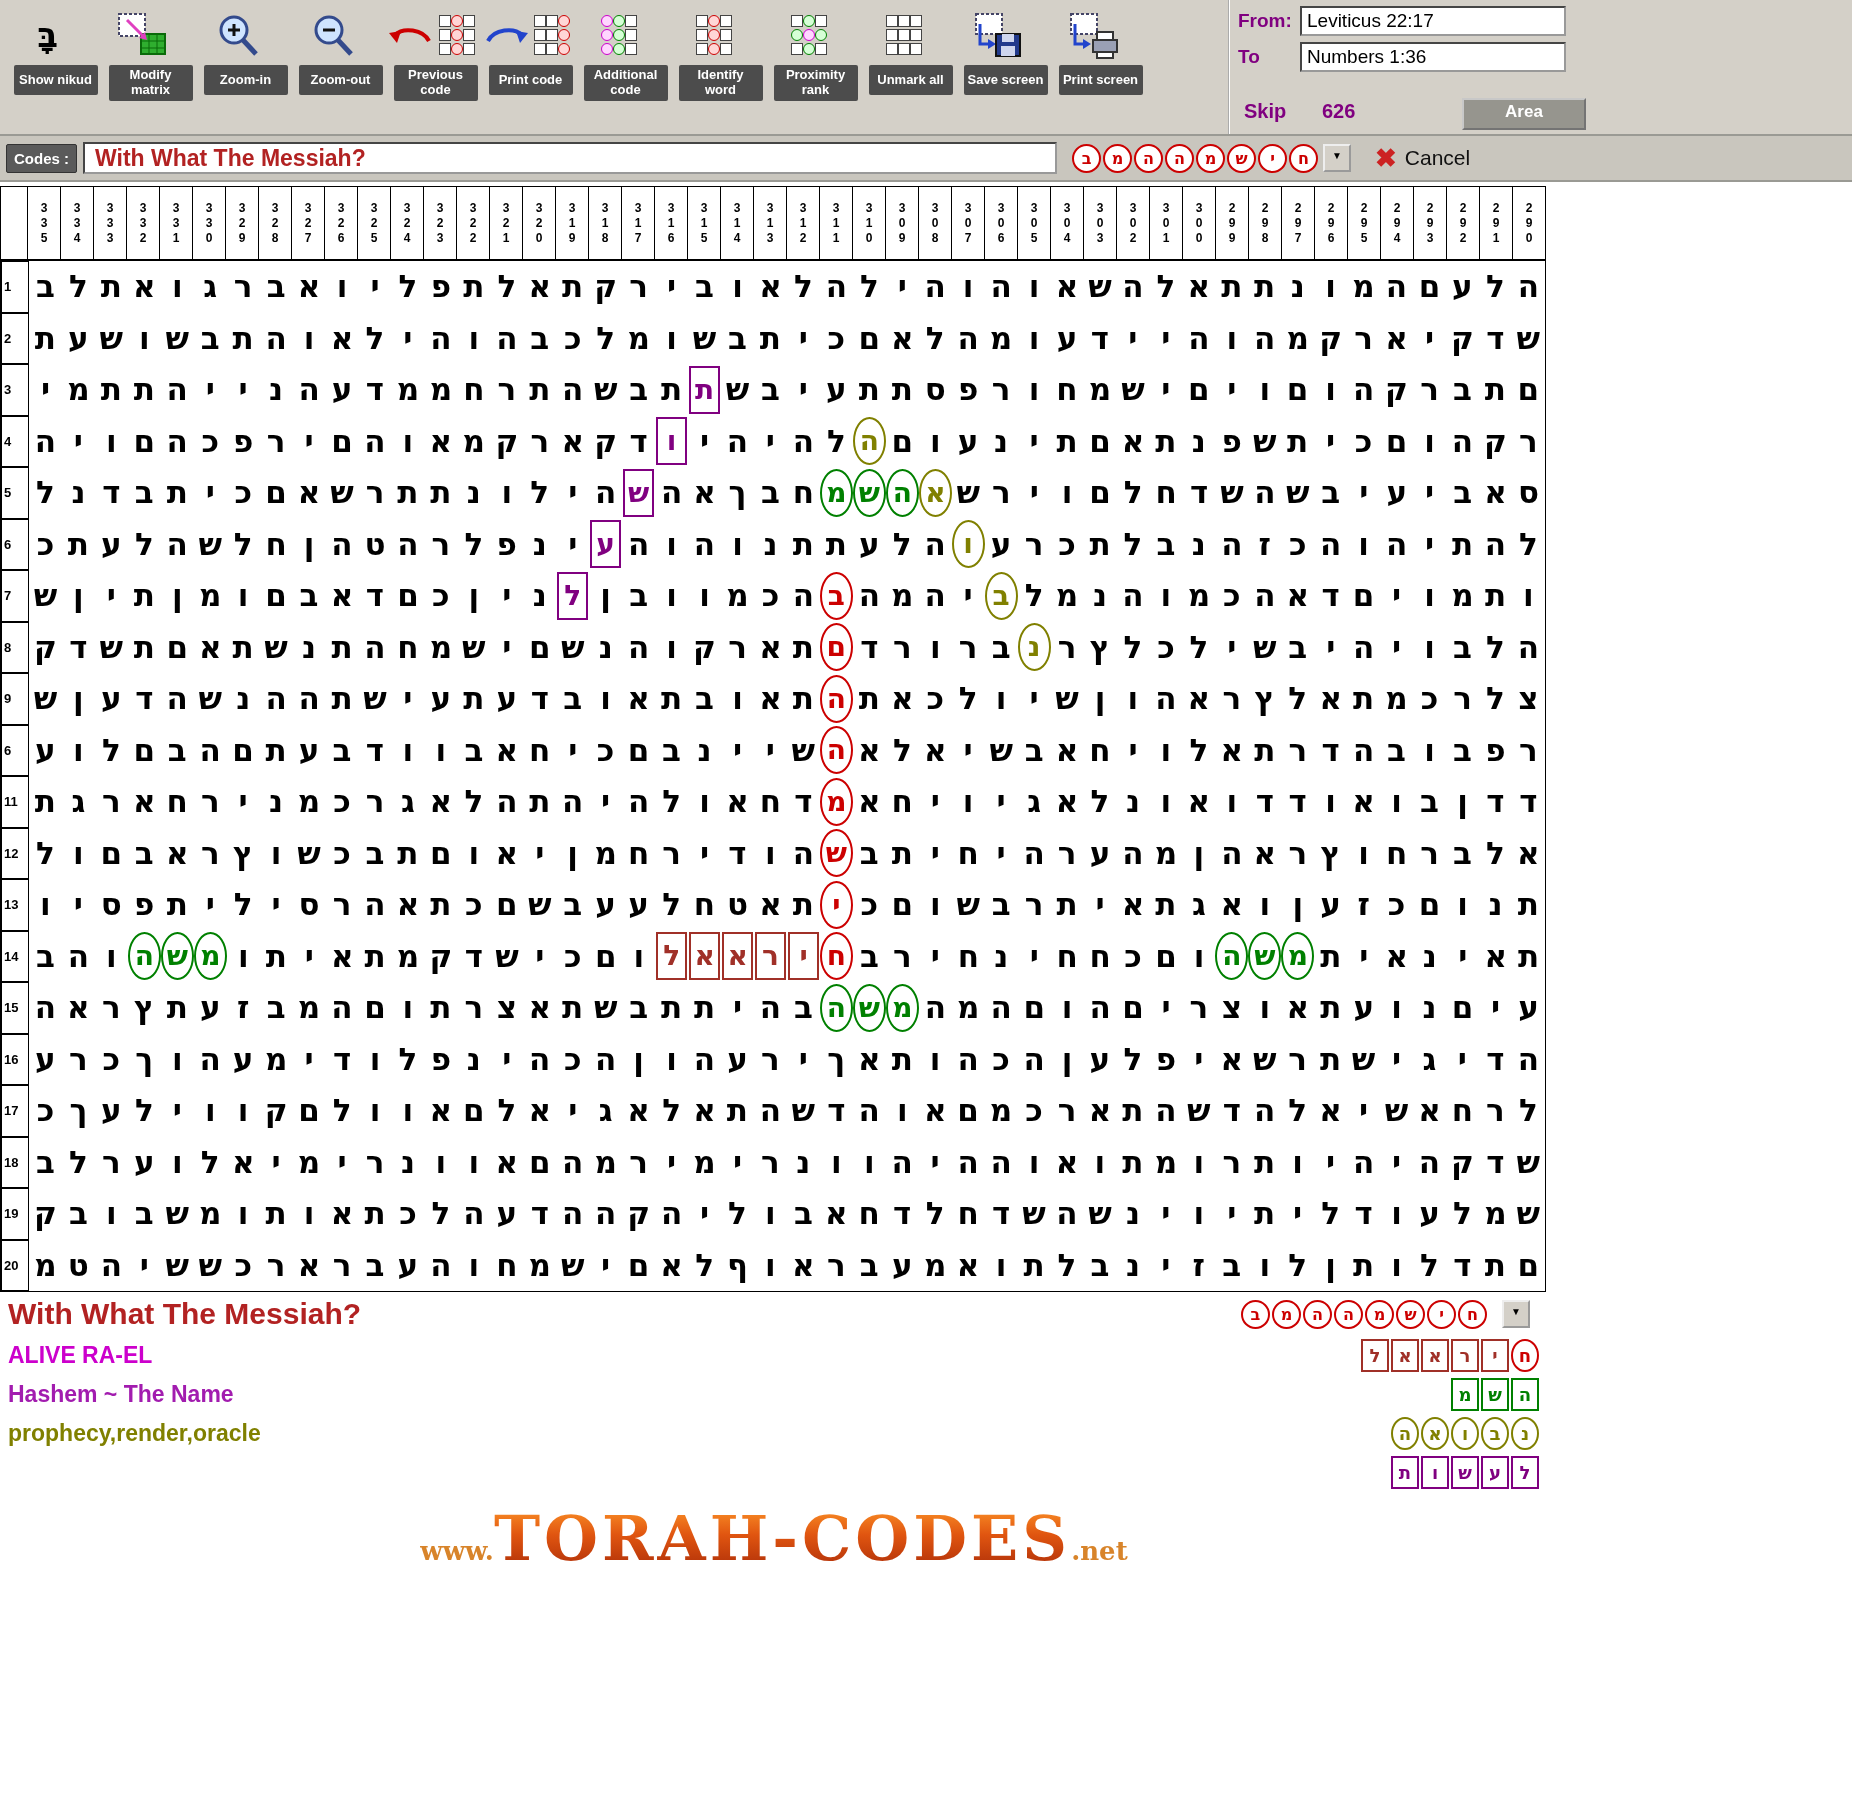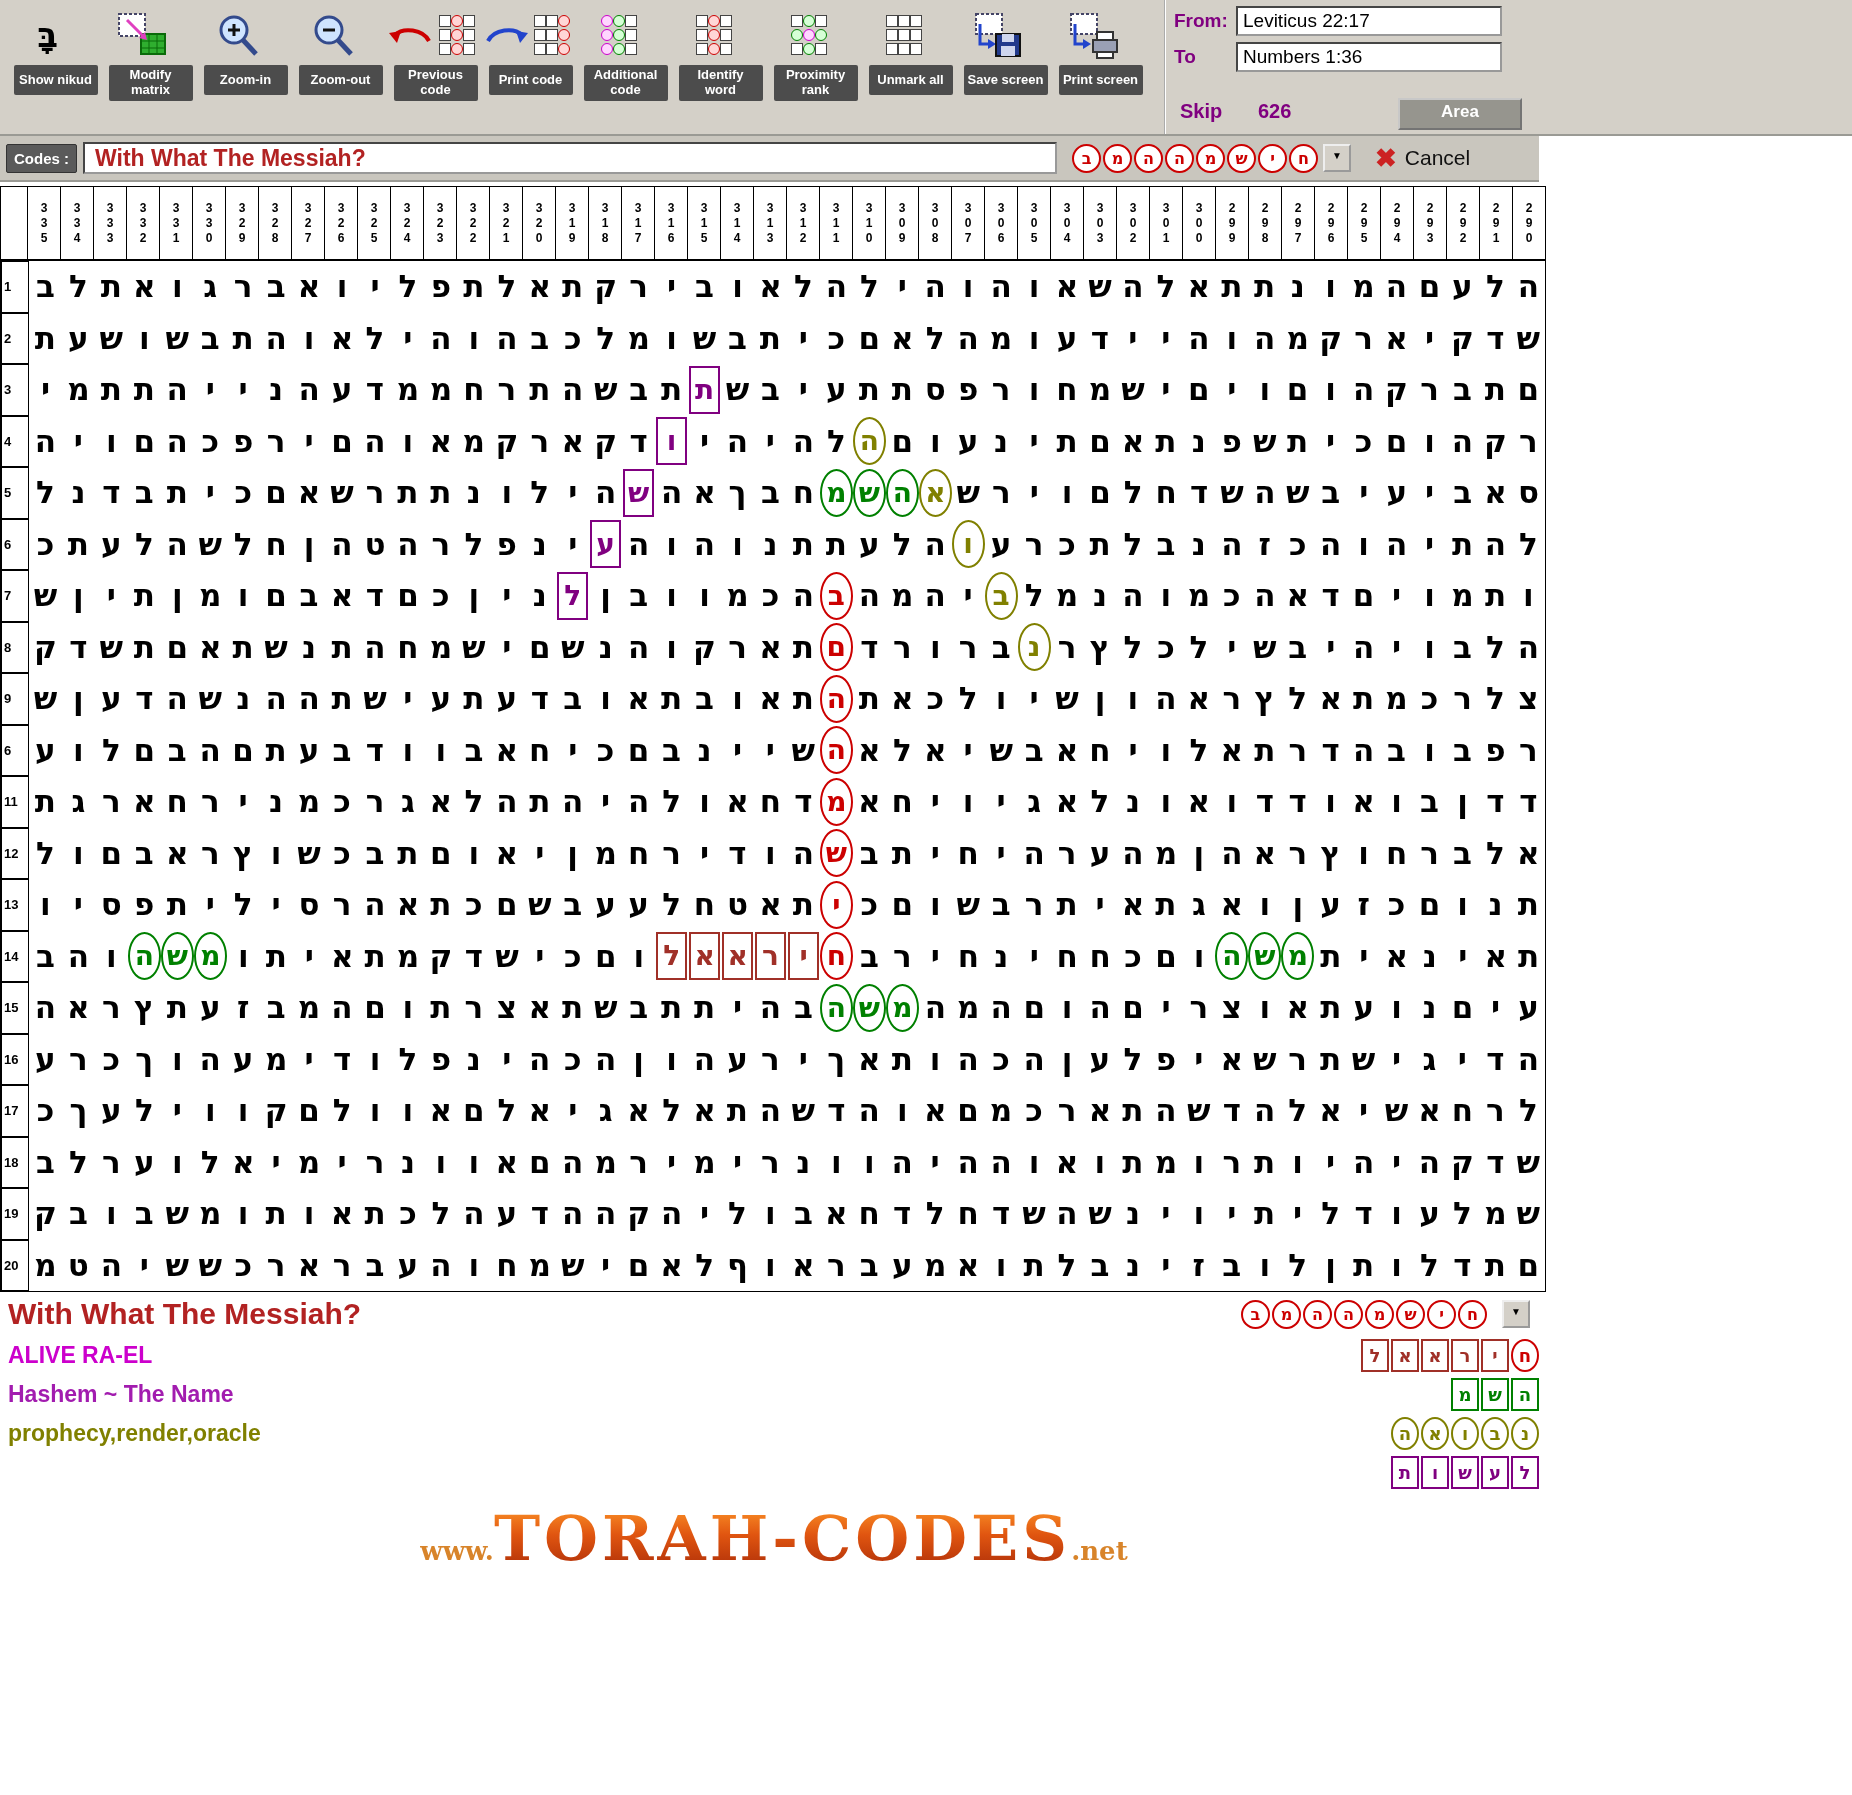--- a/index.html
+++ b/index.html
@@ -10,30 +10,30 @@
   .tbtn{width:95px;display:flex;flex-direction:column;align-items:center;padding-top:5px;cursor:pointer;}
   .tbtn .icon{height:60px;display:flex;align-items:center;justify-content:center;}
   .cap{background:#4c4c4c;color:#fff;font-size:13px;font-weight:bold;text-align:center;line-height:1.15;padding:3px 4px;border-radius:2px;min-height:30px;width:84px;box-sizing:border-box;display:flex;align-items:center;justify-content:center;margin-left:16px;}
   .bigheb{font-family:"DejaVu Sans",sans-serif;font-size:34px;font-weight:bold;color:#000;}
   .minigrid{display:grid;grid-template-columns:repeat(3,10px);grid-gap:2px;}
   .minigrid i{width:10px;height:10px;border:1px solid #444;background:#fff;}
   .minigrid i.r{border-color:#cc0000;background:#ffd6d6;border-radius:50%;}
   .minigrid i.g{border-color:#008000;background:#d6ffd6;border-radius:50%;}
   .minigrid i.m{border-color:#cc00cc;background:#ffd6ff;border-radius:50%;}
   
-  .range{position:absolute;left:1164px;top:0;width:370px;height:134px;border-left:2px groove #fff;}
+  .range{position:absolute;left:1228px;top:0;width:370px;height:134px;border-left:2px groove #fff;}
   .rrow{display:flex;align-items:center;margin:6px 0 0 8px;}
   .rlabel{width:62px;color:#800080;font-weight:bold;font-size:19px;}
   .rinput{width:252px;height:24px;background:#fff;border:2px inset #999;font-size:19px;padding:1px 5px;color:#000;font-family:"Liberation Sans",sans-serif;}
   .skip-label,.skip-value{position:absolute;color:#800080;font-weight:bold;font-size:20px;top:100px;}
   .skip-label{left:14px;}
   .skip-value{left:92px;}
   .area-btn{position:absolute;left:232px;top:98px;width:120px;height:28px;background:#96958e;border:2px outset #c8c8c8;color:#fff;font-weight:bold;font-size:17px;text-align:center;line-height:24px;cursor:pointer;}
   
-  .codesbar{position:relative;width:1539px;height:44px;background:#c9c6be;border-bottom:2px solid #9a9a94;display:flex;align-items:center;}
+  .codesbar{position:relative;width:1852px;height:44px;background:#c9c6be;border-bottom:2px solid #9a9a94;display:flex;align-items:center;}
   .codes-label{background:#5a5a5a;color:#fff;font-weight:bold;font-size:15px;padding:5px 7px;margin-left:6px;border:1px solid #333;border-radius:2px;}
   .codes-input{width:950px;height:28px;margin-left:6px;background:#fff;border:2px inset #999;color:#b22222;font-weight:bold;font-size:23px;padding:0 10px;font-family:"Liberation Sans",sans-serif;}
   .code-circles{display:flex;margin-left:14px;}
   .ccirc{width:25px;height:25px;border:2px solid #cc0000;border-radius:50%;color:#cc0000;font-weight:bold;font-size:16px;display:flex;align-items:center;justify-content:center;margin:0 1px;font-family:"DejaVu Sans",sans-serif;background:#fff;}
   .ddbtn{width:24px;height:24px;background:#d4d0c8;border:2px outset #eee;font-size:10px;text-align:center;line-height:20px;margin-left:4px;cursor:pointer;}
   .cancel-btn{display:flex;align-items:center;margin-left:24px;cursor:pointer;}
   .cancel-x{color:#cc2222;font-size:26px;font-weight:bold;margin-right:8px;}
   .cancel-txt{font-size:21px;color:#111;}
   
   .matrix-wrap{width:1548px;background:#fff;}

